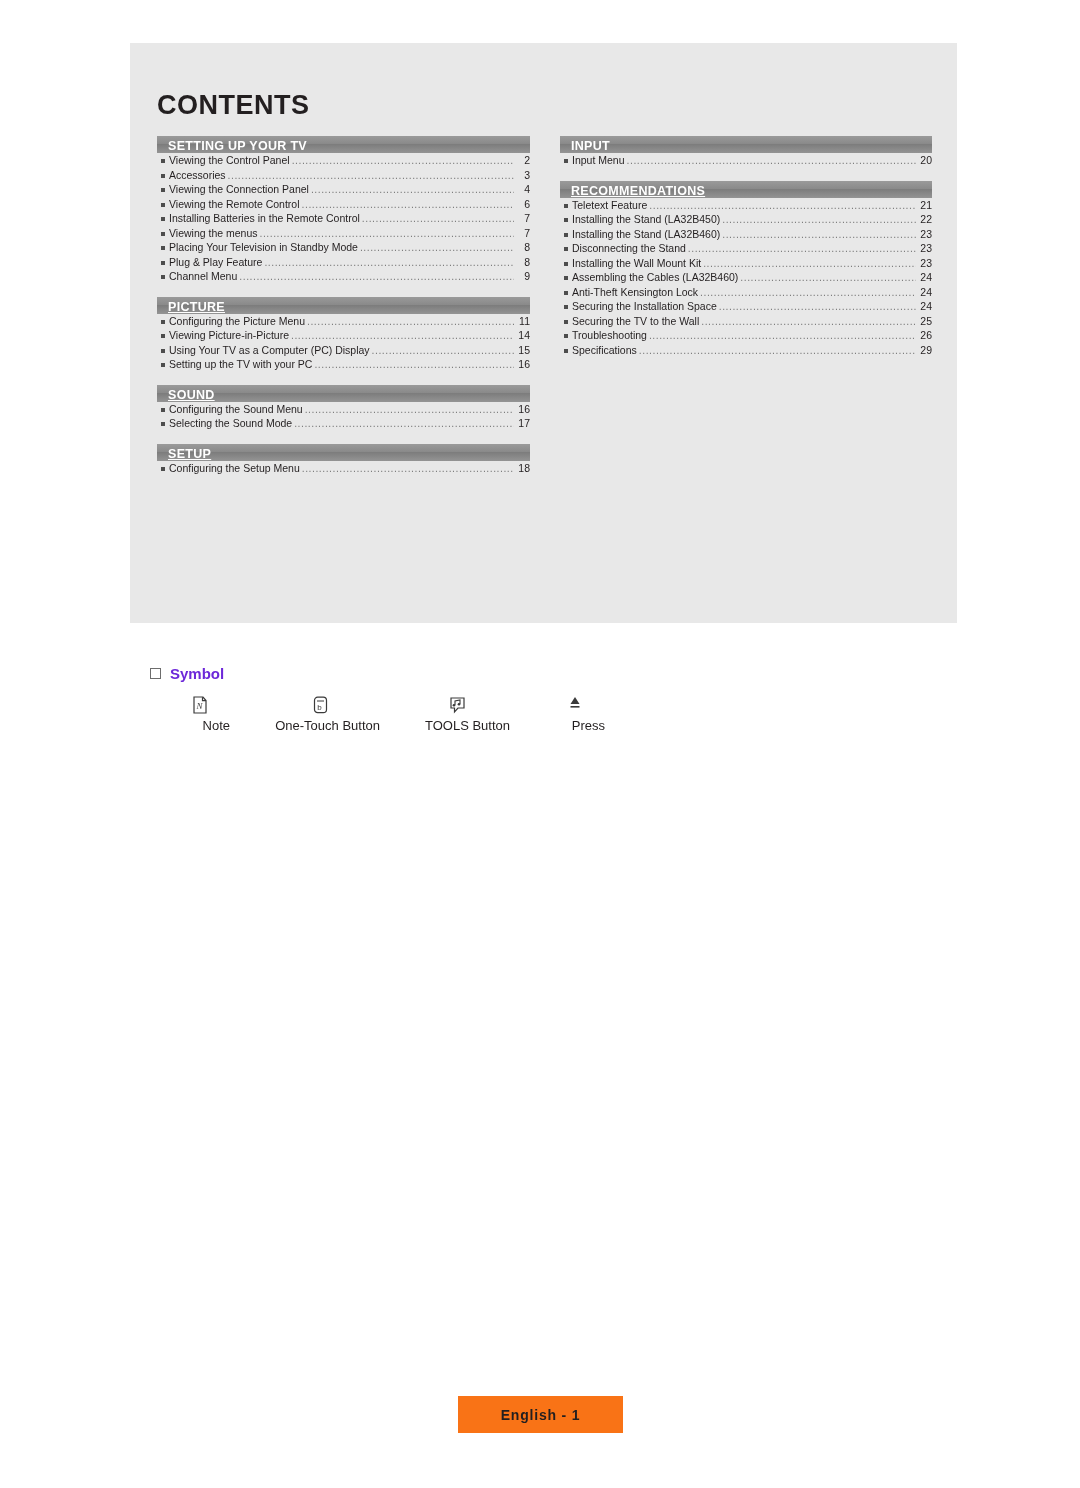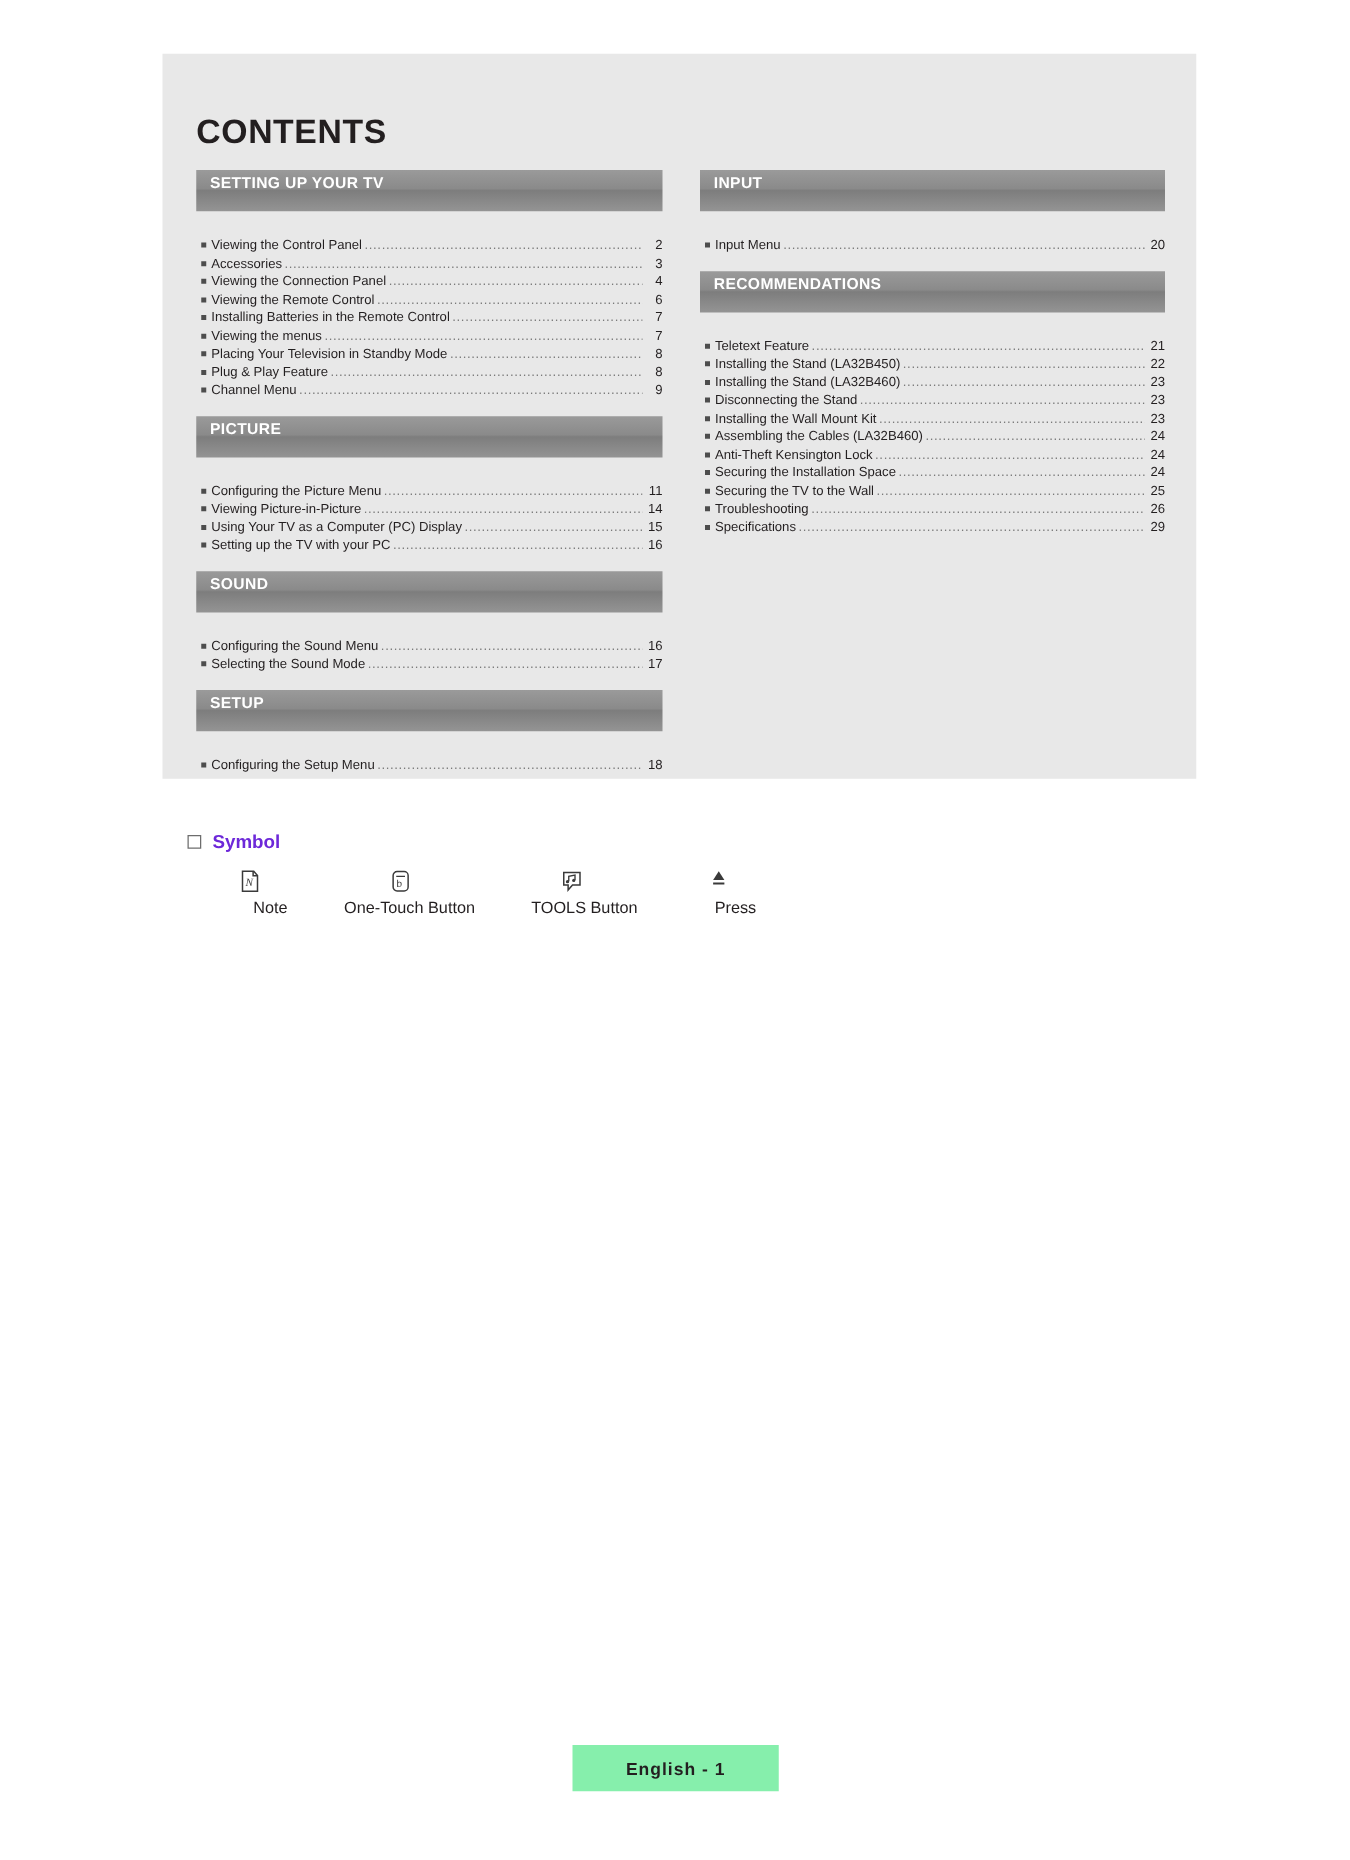--- a/index.html
+++ b/index.html
@@ -49,33 +49,34 @@
     width: 373px;
   }
   .col-right {
     position: absolute;
     left: 403px;
     top: 0;
     width: 372px;
   }
 
   .section-header {
-    height: 33px;
+    height: 17px;
     line-height: 20px;
     font-size: 12.5px;
     font-weight: bold;
     color: #ffffff;
     padding-left: 11px;
     letter-spacing: 0.3px;
     background: linear-gradient(to bottom, #9a9a9a 0%, #8a8a8a 45%, #7d7d7d 50%, #949494 100%);
     box-sizing: border-box;
-    margin-bottom: 20px;
+    margin-bottom: 0;
   }
   .section-header.spaced {
     margin-top: 13px;
+    text-decoration: underline;
   }
 
   .toc-entry {
     display: flex;
     align-items: baseline;
     font-size: 10.5px;
     line-height: 14.5px;
     color: #231f20;
     white-space: nowrap;
   }
@@ -159,21 +160,21 @@
   .sym2 { left: 235px; width: 105px; }
   .sym3 { left: 375px; width: 60px; }
 
   
   .footer {
     position: absolute;
     left: 458px;
     top: 1396px;
     width: 165px;
     height: 37px;
-    background: #86efac;
+    background: #f97316;
     display: flex;
     align-items: center;
     justify-content: center;
     font-size: 14px;
     font-weight: bold;
     letter-spacing: 0.8px;
     color: #231f20;
   }
 
   svg { display: block; }

